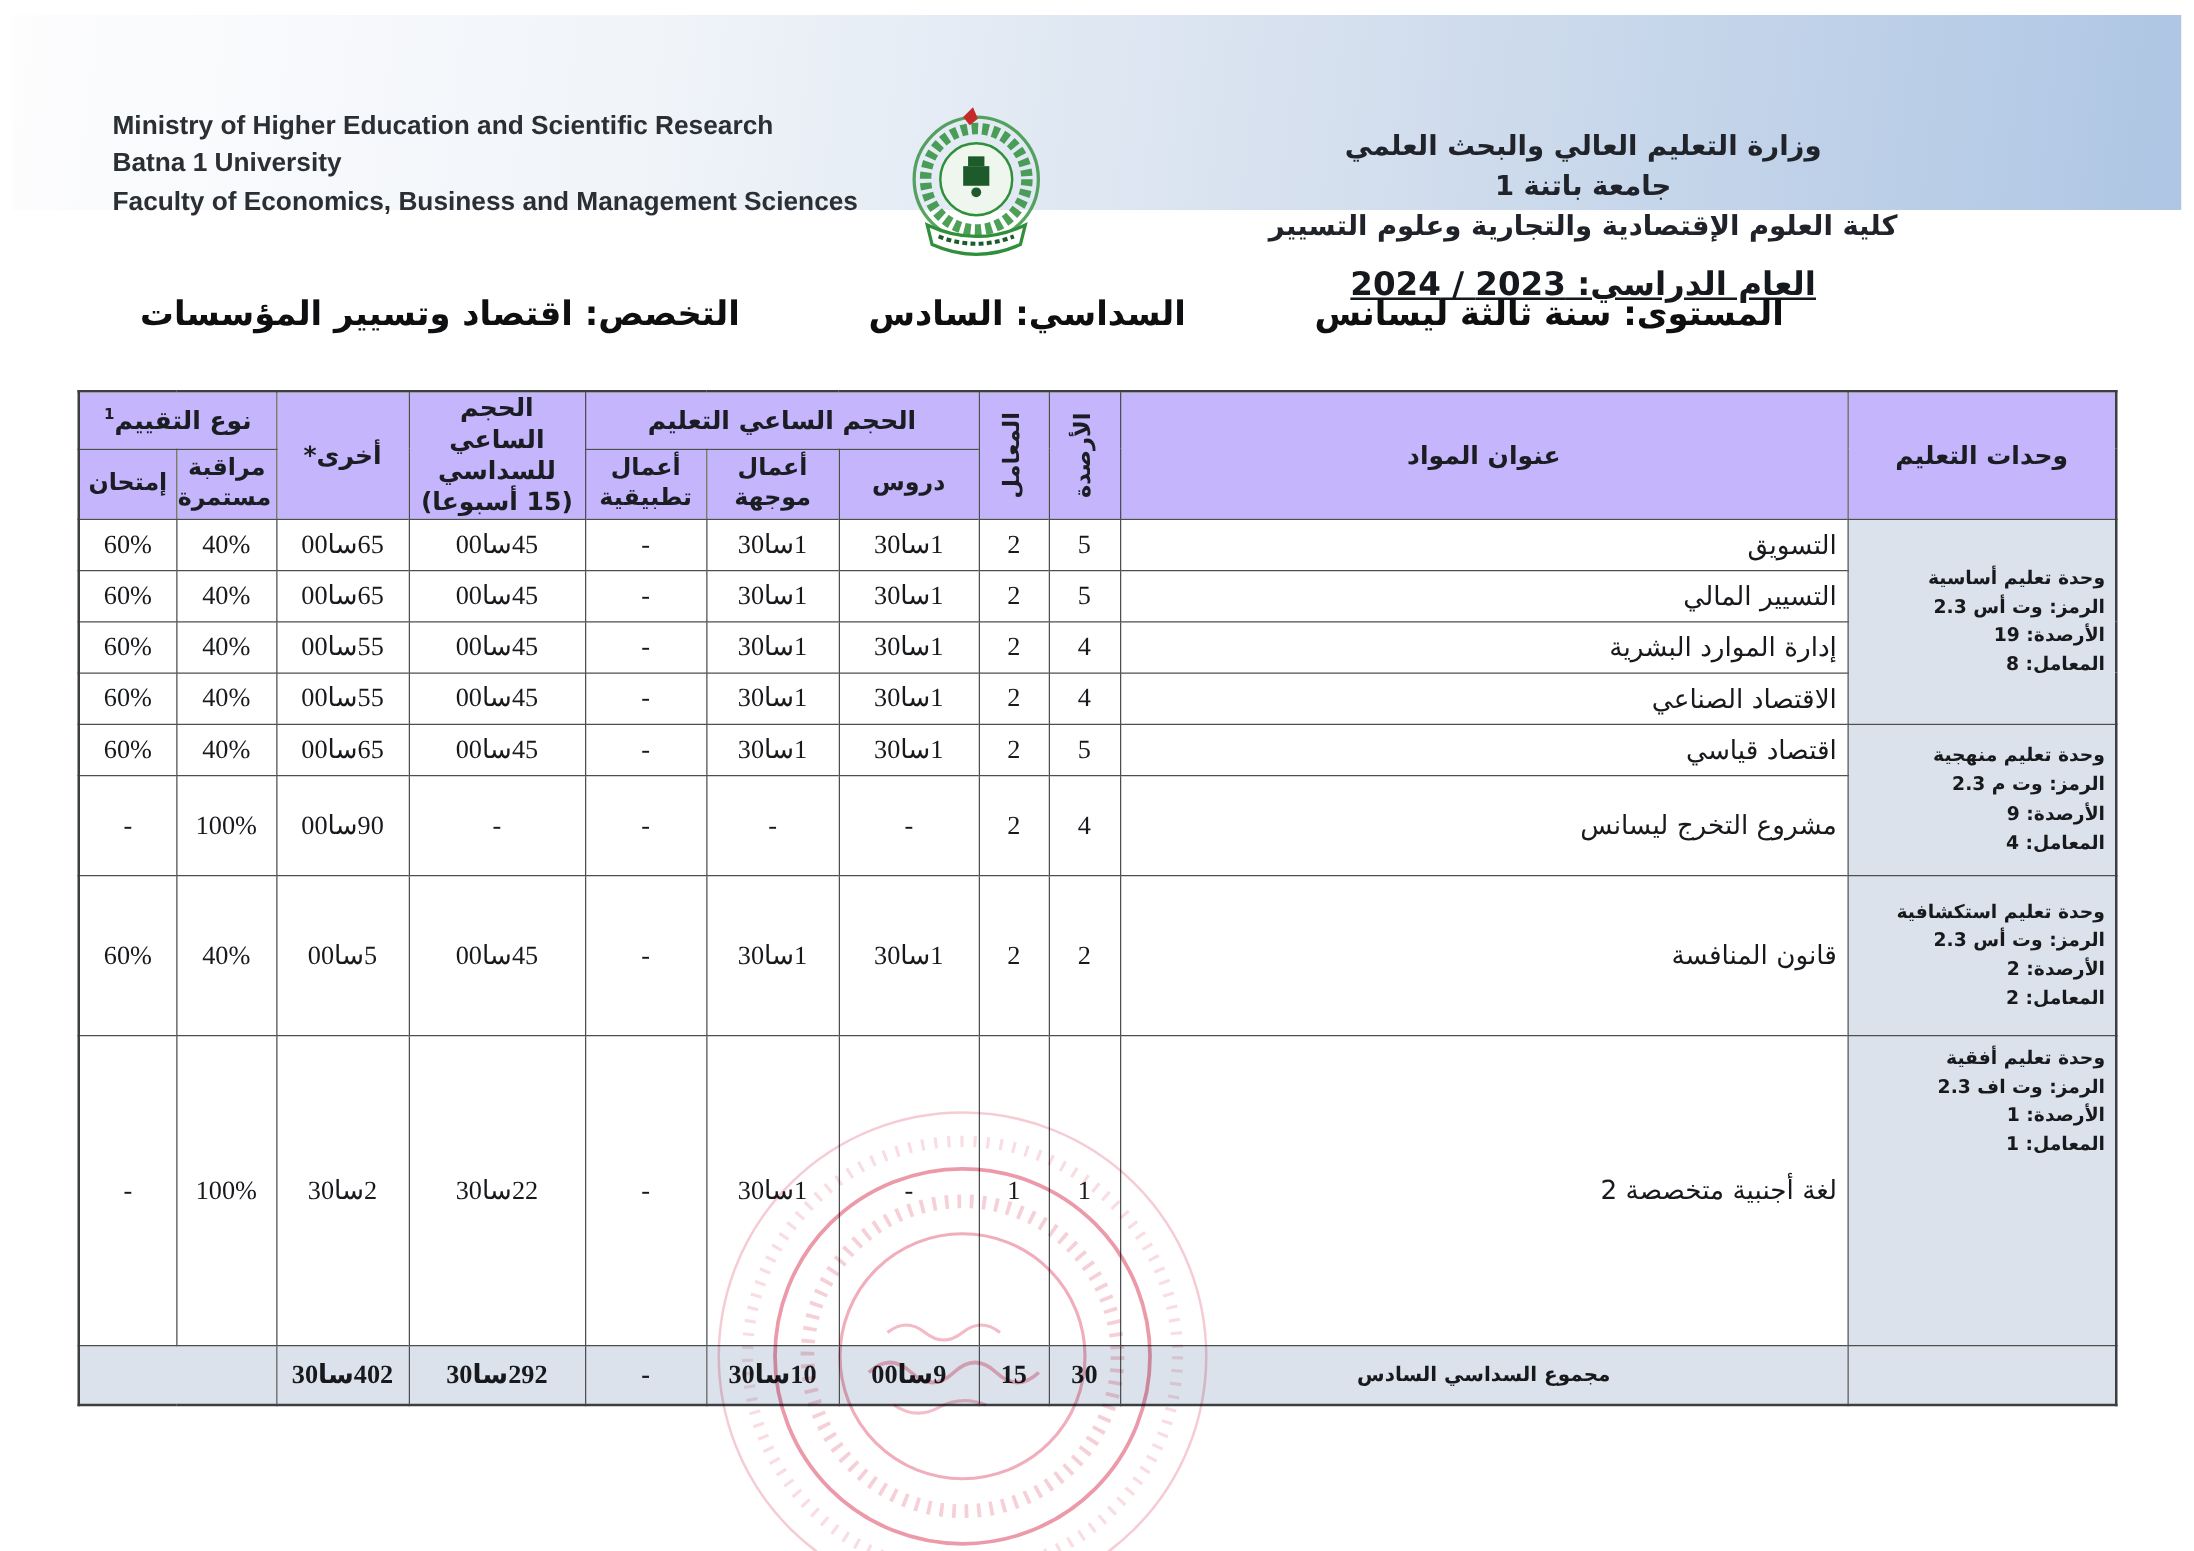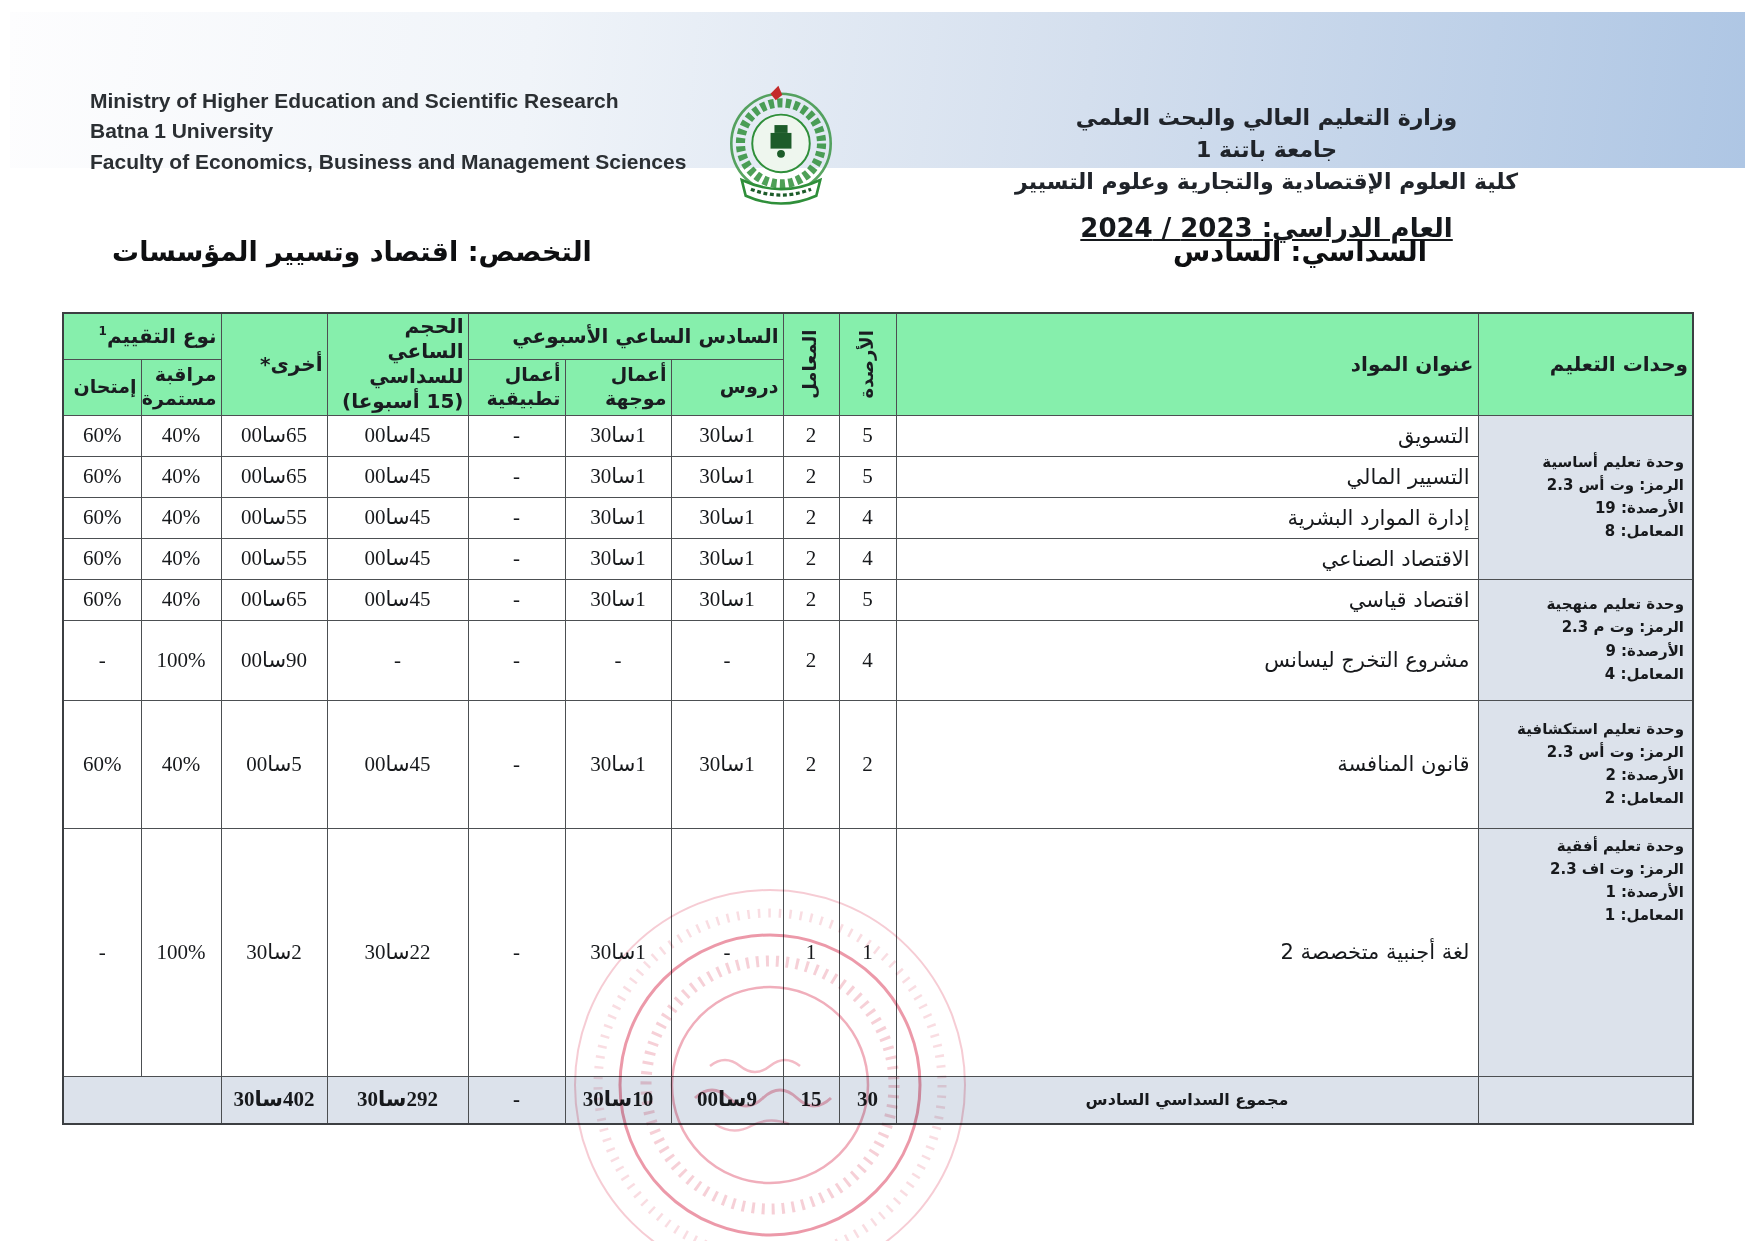--- a/index.html
+++ b/index.html
@@ -29,22 +29,22 @@
     position:absolute;left:112px;right:328px;top:236px;direction:rtl;
     display:flex;justify-content:space-between;align-items:baseline;
     font-size:27px;font-weight:700;color:#0e0f11;
   }
   
   .sched{position:absolute;left:62px;top:312px;}
   table{border-collapse:collapse;table-layout:fixed;width:1630px;direction:rtl;}
   th,td{border:1px solid #4c4f52;padding:0 4px;vertical-align:middle;overflow:hidden;}
   table{border:2px solid #3c3f42;}
   th{
-    background:#86efac;font-weight:700;font-size:20px;line-height:1.25;
-    text-align:right;color:#1a1d21;
+    background:#c4b5fd;font-weight:700;font-size:20px;line-height:1.25;
+    text-align:center;color:#1a1d21;
   }
   .h2 th{font-size:19px;}
   .vwrap{display:flex;align-items:center;justify-content:center;height:96px;}
   .vwrap span{transform:rotate(-90deg);white-space:nowrap;font-size:18px;}
   td{font-family:"Liberation Serif","DejaVu Sans",serif;font-size:21px;text-align:center;background:#ffffff;}
   td.course{text-align:right;padding-right:8px;font-family:"DejaVu Sans",sans-serif;font-size:21px;}
   td.unit-cell{
     background:#dce2eb;text-align:right;padding-right:8px;
     font-family:"DejaVu Sans",sans-serif;font-size:15px;font-weight:700;line-height:1.55;margin-left:31px;
   }
@@ -81,20 +81,21 @@
 
   <div class="ar-head">
     <div>وزارة التعليم العالي والبحث العلمي</div>
     <div>جامعة باتنة 1</div>
     <div>كلية العلوم الإقتصادية والتجارية وعلوم التسيير</div>
     <div class="ar-year">العام الدراسي: 2023 / 2024</div>
   </div>
 </div>
 
 <div class="info-row">
+  <span>المستوى: سنة ثالثة ليسانس</span>
   <span>السداسي: السادس</span>
   <span>التخصص: اقتصاد وتسيير المؤسسات</span>
 </div>
 
 <div class="sched">
 <table>
   <colgroup>
     <col style="width:215px">
         <col style="width:582px">
         <col style="width:57px">
@@ -114,21 +115,21 @@
       <th rowspan="2">
         <div class="vwrap">
               <span>الأرصدة</span>
             </div>
       </th>
       <th rowspan="2">
         <div class="vwrap">
               <span>المعامل</span>
             </div>
       </th>
-      <th colspan="3">السادس الساعي الأسبوعي</th>
+      <th colspan="3">الحجم الساعي التعليم</th>
       <th rowspan="2">الحجم الساعي للسداسي (15 أسبوعا)</th>
       <th rowspan="2">أخرى*</th>
       <th colspan="2"><span>نوع التقييم</span><sup>1</sup></th>
     </tr>
     <tr class="h2" style="height:56px">
       <th>دروس</th>
       <th>أعمال موجهة</th>
       <th>أعمال تطبيقية</th>
       <th>مراقبة مستمرة</th>
       <th>إمتحان</th>

